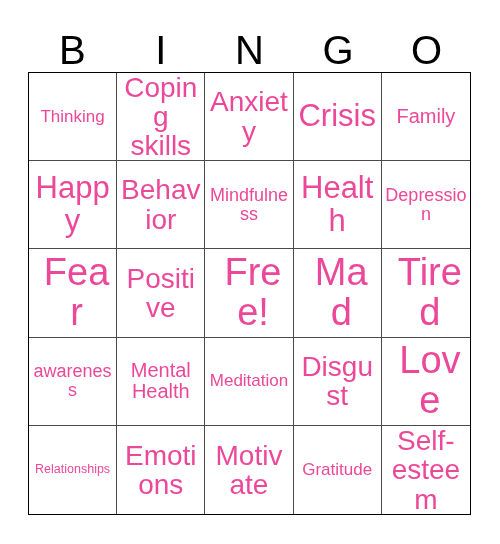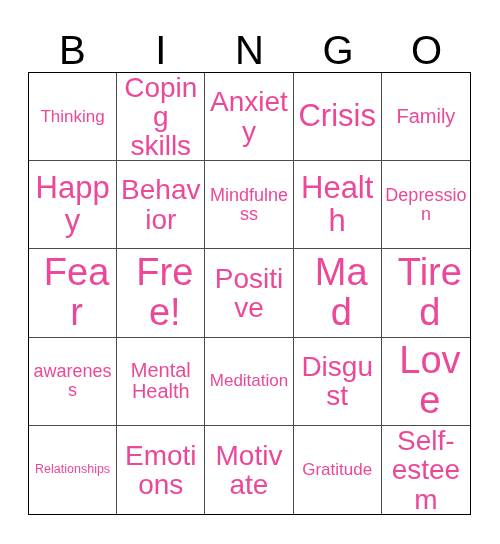--- a/index.html
+++ b/index.html
@@ -142,25 +142,25 @@
     <div class="bingo-cell fs-xl">
         <span class="cell-text">Health</span>
       </div>
     <div class="bingo-cell fs-xs">
         <span class="cell-text">Depression</span>
       </div>
 
     <div class="bingo-cell fs-xxl">
         <span class="cell-text">Fear</span>
       </div>
+    <div class="bingo-cell fs-md">
+        <span class="cell-text">Positive</span>
+      </div>
     <div class="bingo-cell fs-xxl">
         <span class="cell-text">Free!</span>
-      </div>
-    <div class="bingo-cell fs-md">
-        <span class="cell-text">Positive</span>
       </div>
     <div class="bingo-cell fs-xxl">
         <span class="cell-text">Mad</span>
       </div>
     <div class="bingo-cell fs-xxl">
         <span class="cell-text">Tired</span>
       </div>
 
     <div class="bingo-cell fs-xs">
         <span class="cell-text">awareness</span>

